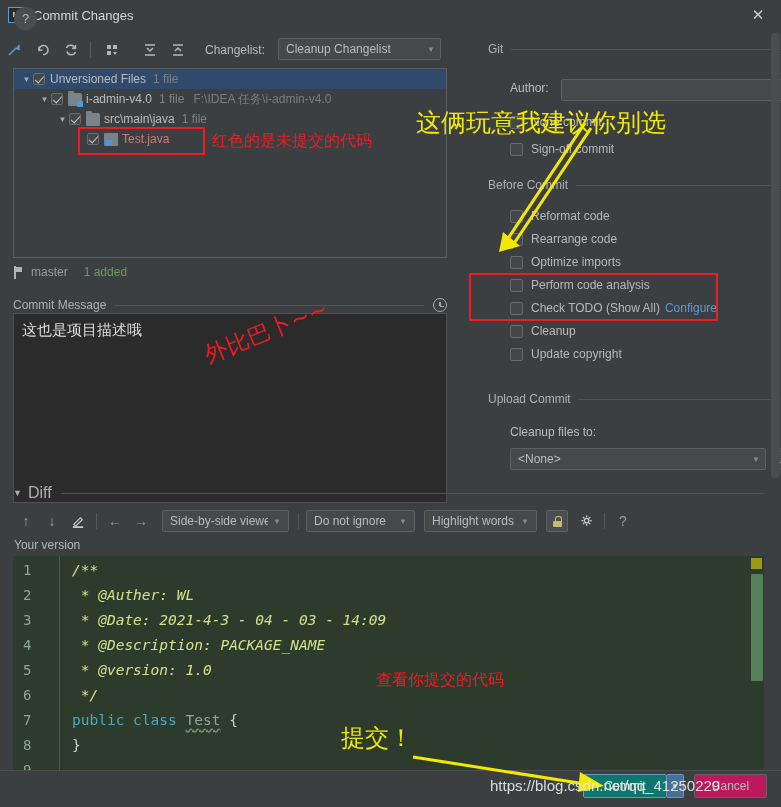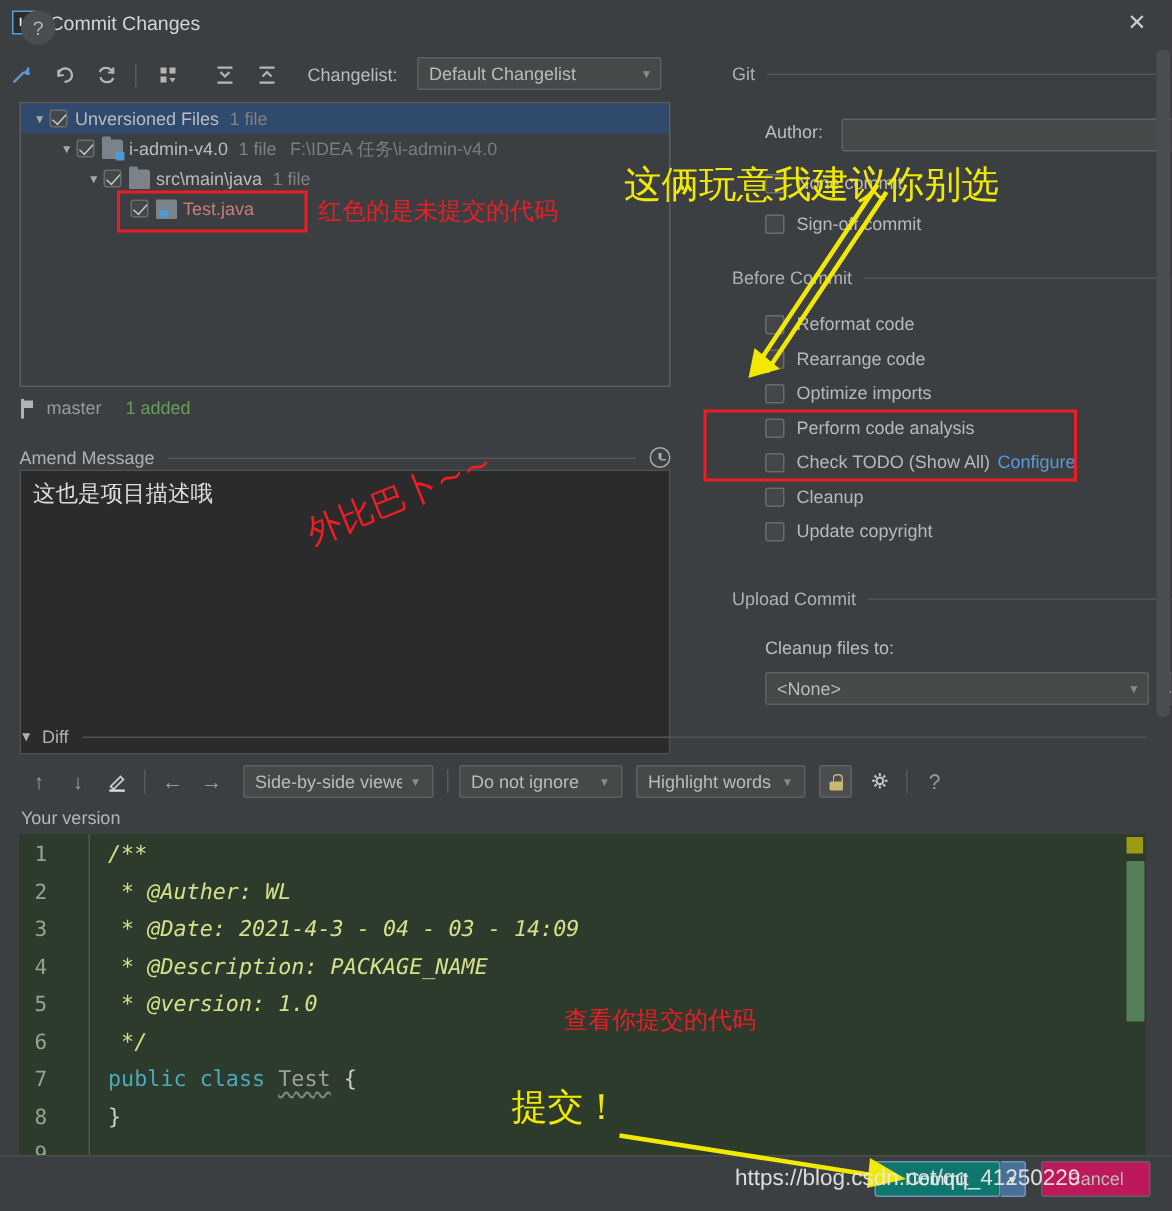--- a/index.html
+++ b/index.html
@@ -107,21 +107,21 @@
 
   .cm-box {
     position: absolute; left: 13px; top: 283px; width: 434px; height: 190px;
     background: #2b2b2b; border: 1px solid #4e5254; padding: 6px 8px;
     color: #dcdcdc; font-size: 15px; line-height: 1.35; overflow: hidden;
   }
 
   
   .diff-head { position: absolute; left: 13px; top: 484px; width: 751px; display: flex; align-items: center; }
   .diff-head .arrow { color: #b0b0b0; font-size: 9px; margin-right: 6px; }
-  .diff-head .txt { font-size: 12px; color: #b0b0b0; }
+  .diff-head .txt { font-size: 16px; color: #b0b0b0; }
   .diff-head .rule { flex: 1; height: 1px; background: #515456; margin-left: 9px; }
 
   .diff-toolbar { position: absolute; left: 13px; top: 508px; width: 740px; height: 26px;
                   display: flex; align-items: center; }
   .dbtn { width: 26px; height: 24px; display: flex; align-items: center; justify-content: center;
           color: #9b9b9b; font-size: 14px; border-radius: 2px; }
   .dsep { width: 1px; height: 16px; background: #565a5c; margin: 0 5px; }
   .combo.dc { margin-left: 8px; padding-right: 2px; }
   .lockbtn { width: 22px; height: 22px; background: #4a4e50; border: 1px solid #5f6264;
              border-radius: 2px; margin-left: 9px; display:flex; align-items:center; justify-content:center; }
@@ -257,21 +257,21 @@
       <div class="tb-btn">
         <svg width="16" height="16" viewBox="0 0 16 16">
             <path d="M3 3 H13 M3 13 H13" stroke="#b6b6b6" stroke-width="1.5"></path>
             <path d="M5 9 L8 6 L11 9" stroke="#b6b6b6" stroke-width="1.5" fill="none"></path>
           </svg>
       </div>
       <div class="tb-label">Changelist:</div>
     </div>
 
     <div class="combo cl">
-      <div class="cval">Default Changelist</div>
+      <div class="cval">Cleanup Changelist</div>
       <div class="carrow">▼</div>
     </div>
 
     <div class="tree" id="tree">
         <div class="trow sel" style="padding-left: 6px;">
           <div class="tw">▼</div>
           <div class="cb on"></div>
           <span class="tname">Unversioned Files</span>
           <span class="tmeta">1 file</span>
         </div>
@@ -298,21 +298,21 @@
         </div>
       </div>
 
     <div class="statusline">
       <div class="branchicon"></div>
       <div class="bname">master</div>
       <div class="added">1 added</div>
     </div>
 
     <div class="cm-head">
-      <div class="txt">Amend Message</div>
+      <div class="txt">Commit Message</div>
       <div class="rule"></div>
       <div class="clock"></div>
     </div>
 
     <div class="cm-box">这也是项目描述哦</div>
   </div>
 
   <div class="right-pane">
     <div class="rp-inner">
 

